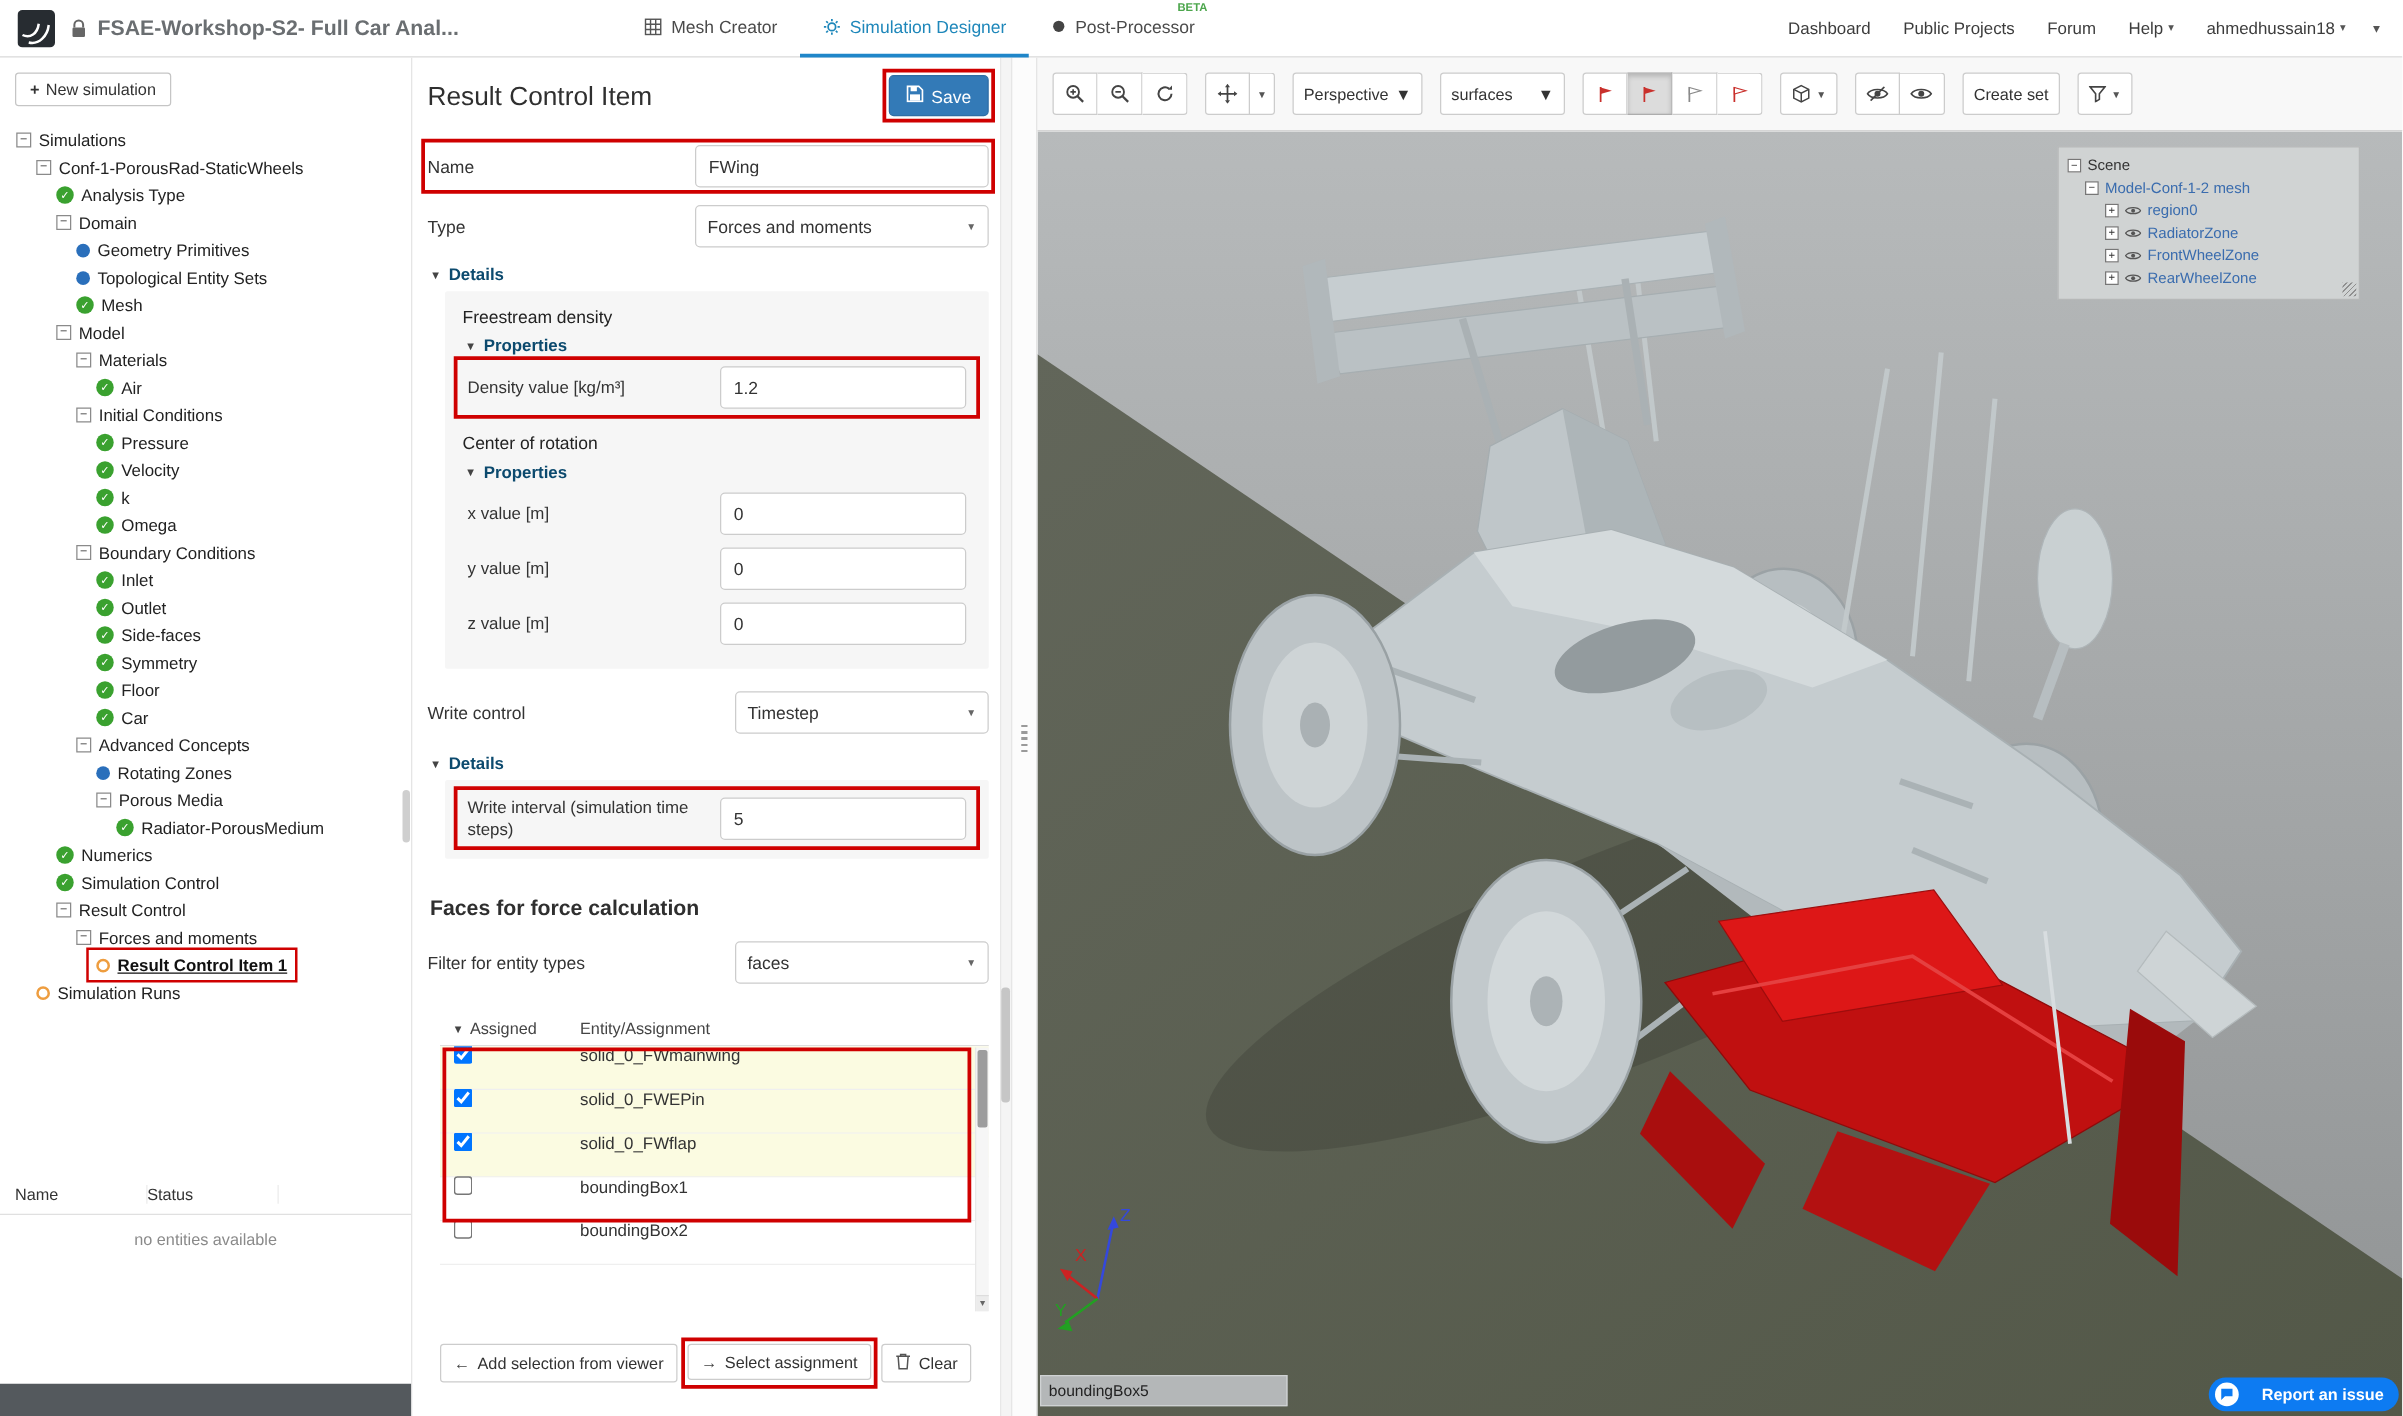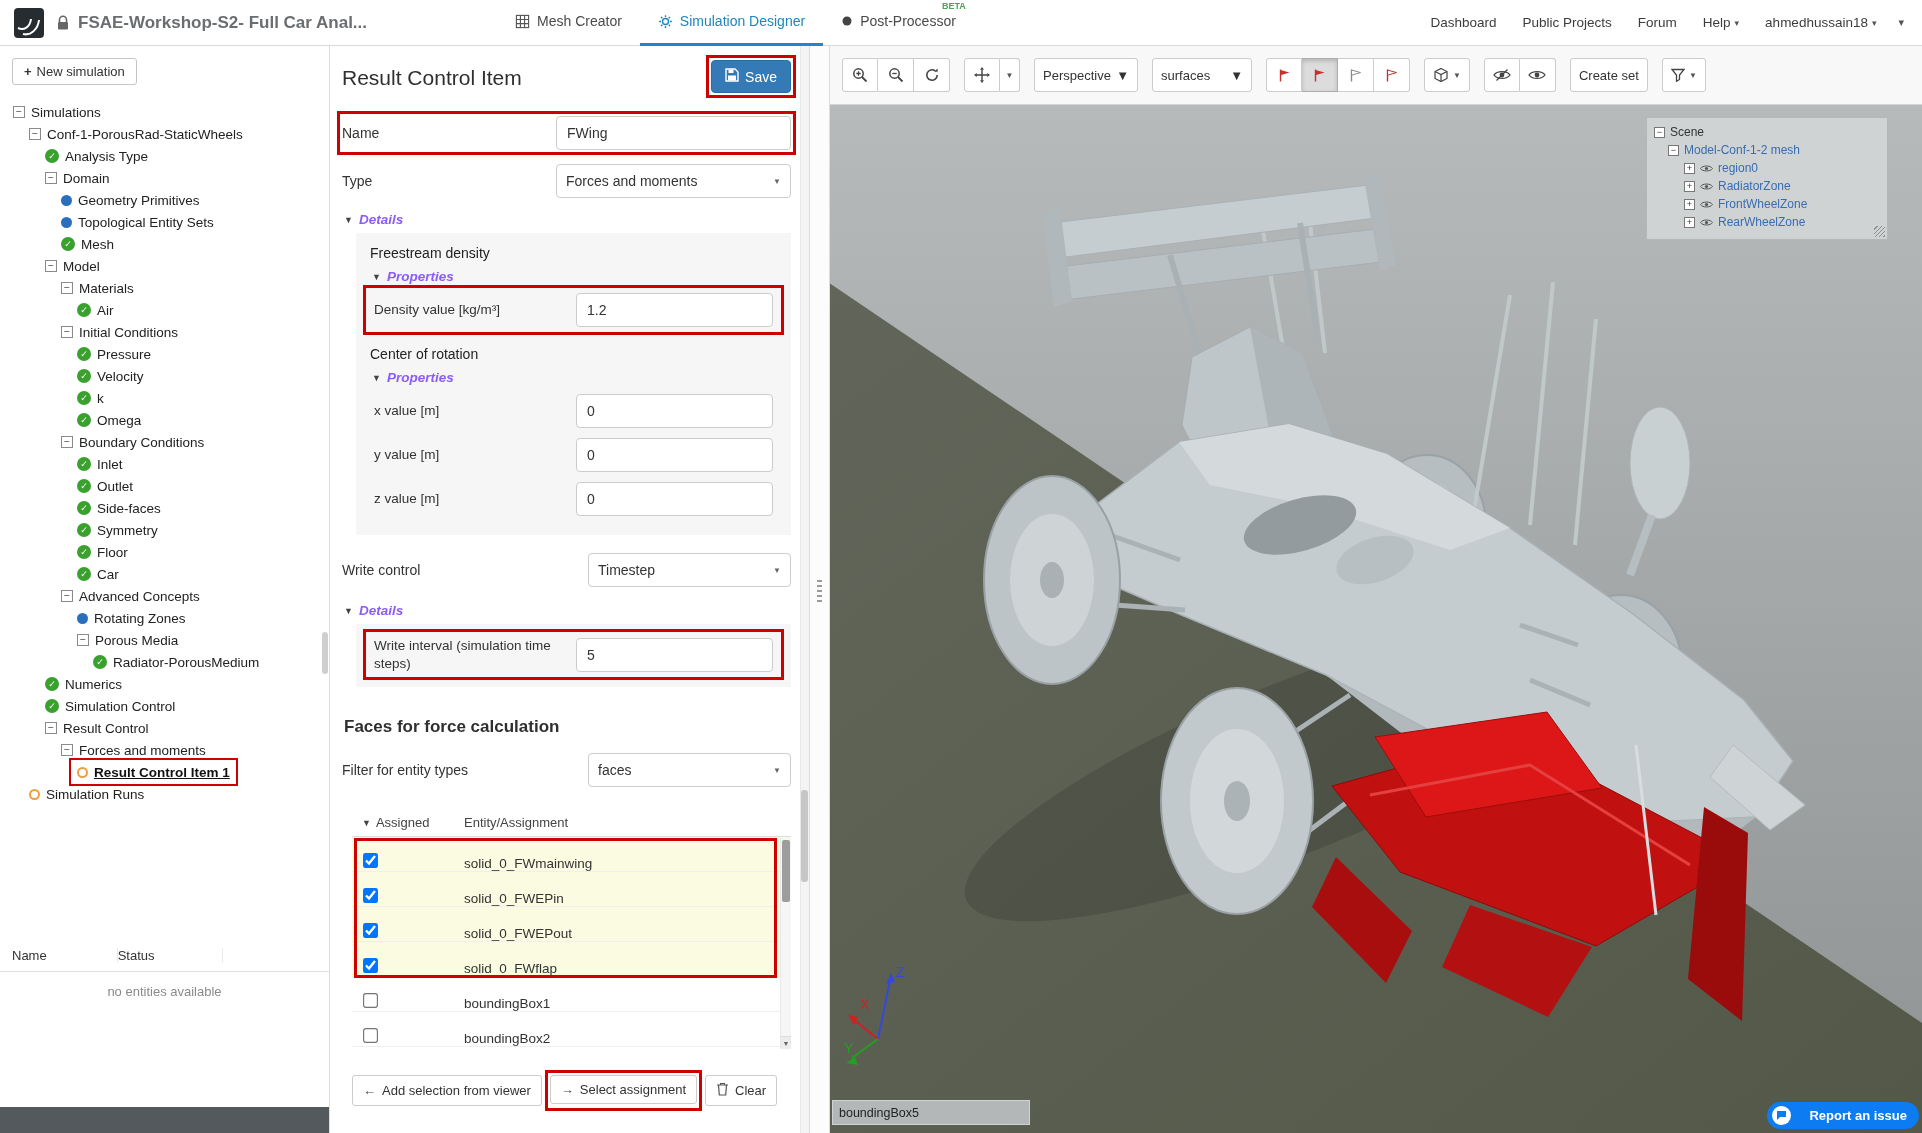--- a/index.html
+++ b/index.html
@@ -63,35 +63,35 @@
     color:#fff;font-size:14px;border-radius:4px;padding:7px 13px;cursor:pointer}
   .frow-main{display:flex;align-items:center;justify-content:space-between;margin-bottom:14px}
   .frow-main label{font-size:14px;color:#333}
   .input{height:34px;border:1px solid #ccc;border-radius:4px;padding:4px 10px;font-size:14px;color:#333;background:#fff}
   .w235{width:235px}.w203{width:203px}.w197{width:197px}
   .select{display:flex;align-items:center;justify-content:space-between;height:34px;border:1px solid #ccc;
     border-radius:4px;background:#fff;padding:0 9px;font-size:14px;color:#333;cursor:pointer}
   .sel-caret{font-size:8px;color:#666;margin-left:8px}
   .collapsible{display:flex;align-items:center;gap:6px;margin:16px 0 0 2px;cursor:pointer}
   .collapsible .tri{font-size:9px;color:#444}
-  .col-label{font-size:13.5px;font-style:italic;font-weight:bold;color:#8b5cf6}
+  .col-label{font-size:13.5px;font-weight:bold;color:#0c4a6e}
   .dbox{background:#f6f6f6;margin:6px 0 0 14px;padding:10px 12px 12px;border-radius:2px}
   .sub-head{font-size:14px;color:#222;margin:2px 0 0 2px}
   .sub-head.mt{margin-top:16px}
   .props{margin:8px 0 6px 4px}
   .prow{display:flex;align-items:center;justify-content:space-between;padding:3px 6px;margin-bottom:4px}
   .prow label{font-size:13.5px;color:#333;width:225px;line-height:1.3}
   .section-title{font-size:17px;font-weight:bold;color:#2f2f2f;margin:30px 0 16px 2px}
   .ftable{position:relative;margin-left:10px;margin-top:22px}
   .fhead{display:flex;align-items:center;height:28px;border-bottom:1px solid #ddd;font-size:13px;color:#444}
   .fh-assigned{display:flex;align-items:center;gap:5px;width:112px;padding-left:10px;cursor:pointer}
   .tri2{font-size:9px;color:#444}
   .fh-entity{flex:1}
   .fbody{height:212px;overflow:hidden}
-  .frow{display:flex;align-items:flex-end;height:35px;border-bottom:1px solid #efefef;background:#fff}
+  .frow{display:flex;align-items:flex-start;height:35px;border-bottom:1px solid #efefef;background:#fff}
   .frow.checked{background:#fbfbe1}
   .fcb{width:112px;padding-left:12px}
   .fcb input{transform:scale(1.15);cursor:pointer}
   .fcell{flex:1;font-size:13.5px;color:#333}
   .f-annotation{position:absolute;left:2px;right:14px;top:29px;height:140px;border:3px solid #cf0000;pointer-events:none}
   .ftable-scroll{position:absolute;top:29px;right:0;bottom:0;width:11px;background:#f6f6f6;border-left:1px solid #e8e8e8}
   .ft-thumb{position:absolute;top:2px;left:1px;width:8px;height:62px;background:#9d9d9d;border-radius:2px}
   .ft-arrow{position:absolute;bottom:0;left:0;width:10px;height:13px;font-size:7px;color:#666;text-align:center;
     line-height:13px;background:#ececec;border-top:1px solid #ddd;cursor:pointer}
   .actions{display:flex;gap:8px;margin:26px 0 0 10px}
@@ -480,24 +480,20 @@
         <span class="fh-entity">Entity/Assignment</span>
       </div>
       <div class="fbody">
           <div class="frow checked">
             <span class="fcb"><input type="checkbox" checked="" style=""></span>
             <span class="fcell">solid_0_FWmainwing</span>
           </div>
           <div class="frow checked">
             <span class="fcb"><input type="checkbox" checked="" style=""></span>
             <span class="fcell">solid_0_FWEPin</span>
-          </div>
-          <div class="frow checked">
-            <span class="fcb"><input type="checkbox" checked="" style=""></span>
-            <span class="fcell">solid_0_FWEPout</span>
           </div>
           <div class="frow checked">
             <span class="fcb"><input type="checkbox" checked="" style=""></span>
             <span class="fcell">solid_0_FWflap</span>
           </div>
           <div class="frow">
             <span class="fcb"><input type="checkbox" style=""></span>
             <span class="fcell">boundingBox1</span>
           </div>
           <div class="frow">

